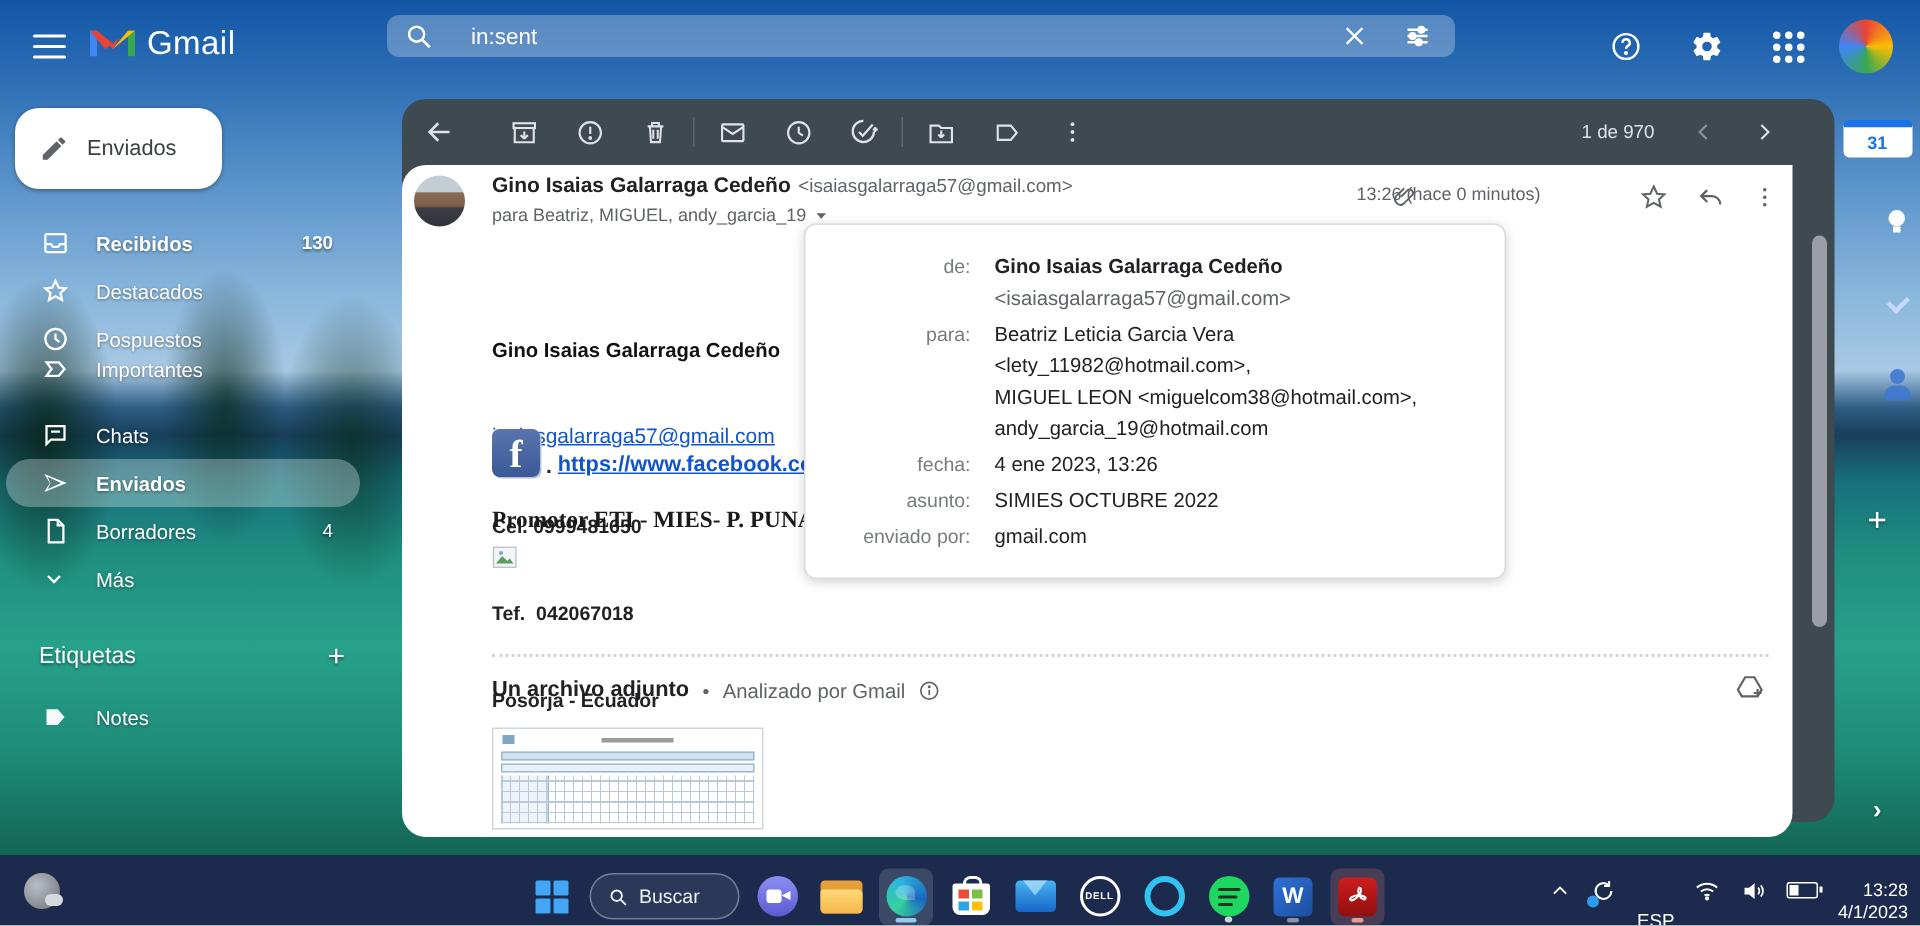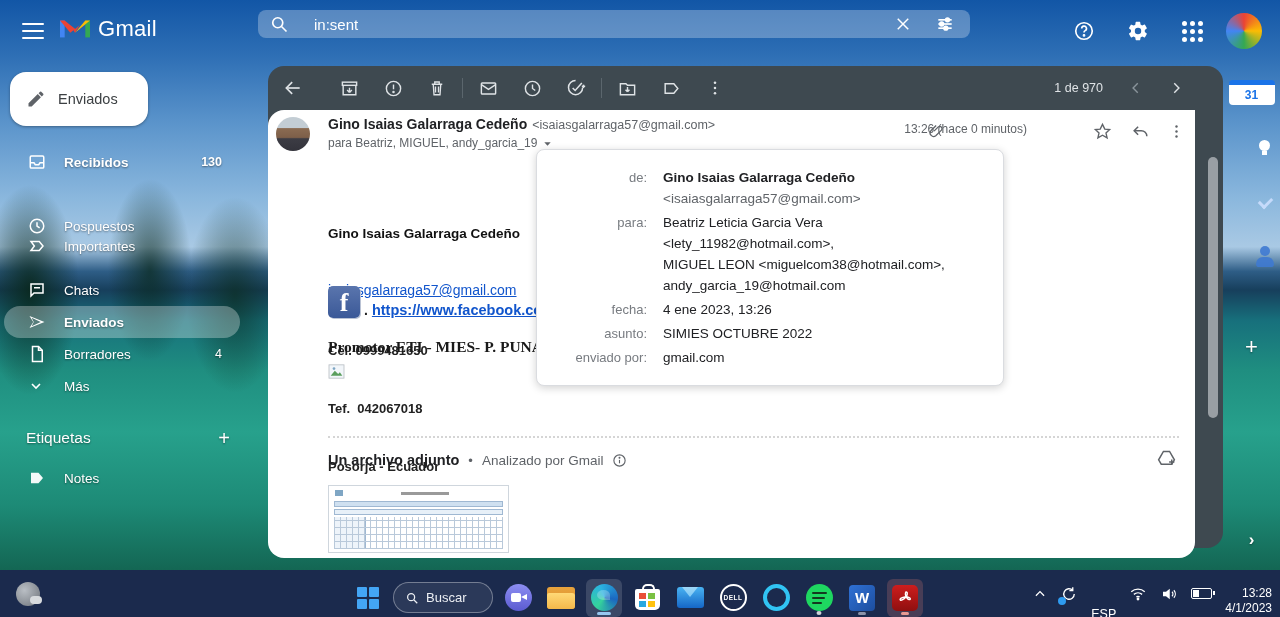--- a/index.html
+++ b/index.html
@@ -303,20 +303,28 @@
     <div class="nav-item bold" style="top:84px;">
       <span class="nicon icon">
         <svg width="18" height="18" viewBox="0 0 24 24" fill="none" stroke="#fff" stroke-width="2">
           <rect x="3" y="4" width="18" height="16" rx="1.5"></rect>
             <path d="M3 13h5l1.7 2.5h4.6L16 13h5"></path>
         </svg>
         </span>
       <span class="nlabel">Recibidos</span>
       <span class="ncount">130</span>
     </div>
+    <div class="nav-item" style="top:116px;">
+      <span class="nicon icon">
+        <svg width="18" height="18" viewBox="0 0 24 24" fill="none" stroke="#fff" stroke-width="2">
+          <polygon points="12,3 14.9,9 21,9.6 16.4,13.8 17.8,20 12,16.7 6.2,20 7.6,13.8 3,9.6 9.1,9"></polygon>
+        </svg>
+        </span>
+      <span class="nlabel">Destacados</span>
+    </div>
     <div class="nav-item" style="top:148px;">
       <span class="nicon icon">
         <svg width="18" height="18" viewBox="0 0 24 24" fill="none" stroke="#fff" stroke-width="2">
           <circle cx="12" cy="12" r="9"></circle>
             <path d="M12 7v5l3.5 2.5"></path>
         </svg>
         </span>
       <span class="nlabel">Pospuestos</span>
     </div>
     <div class="nav-item" style="top:168px;">

